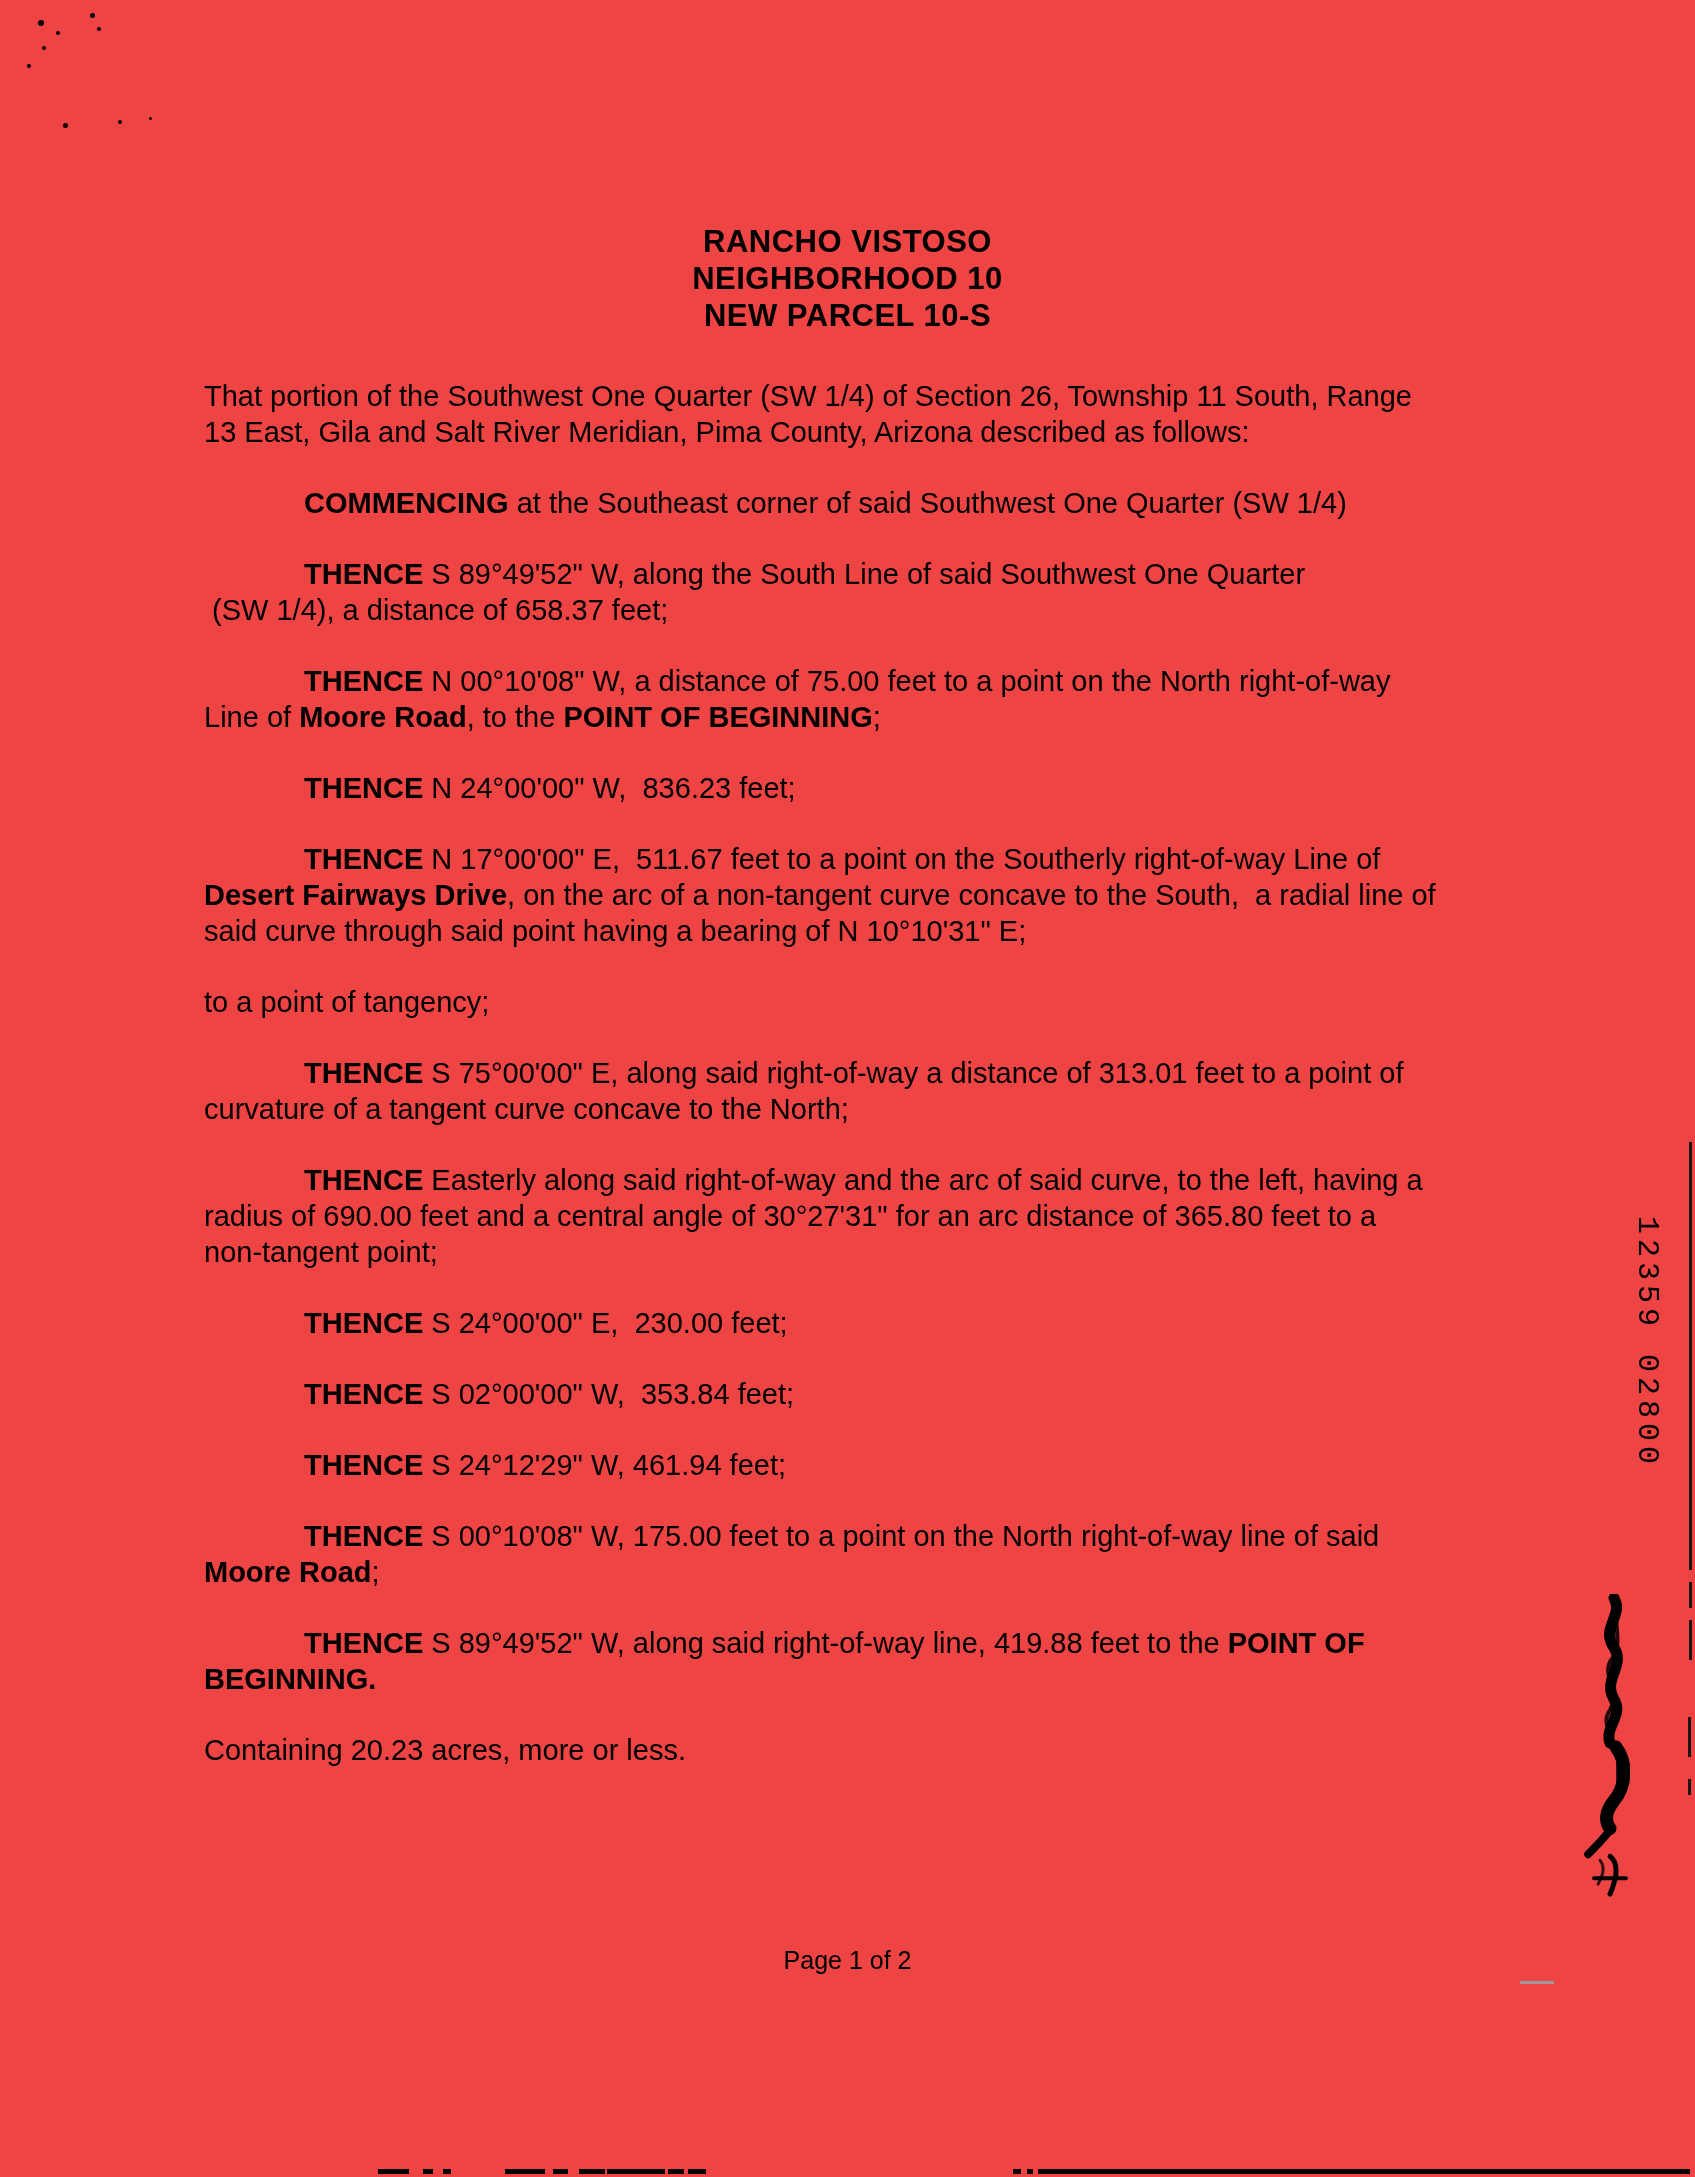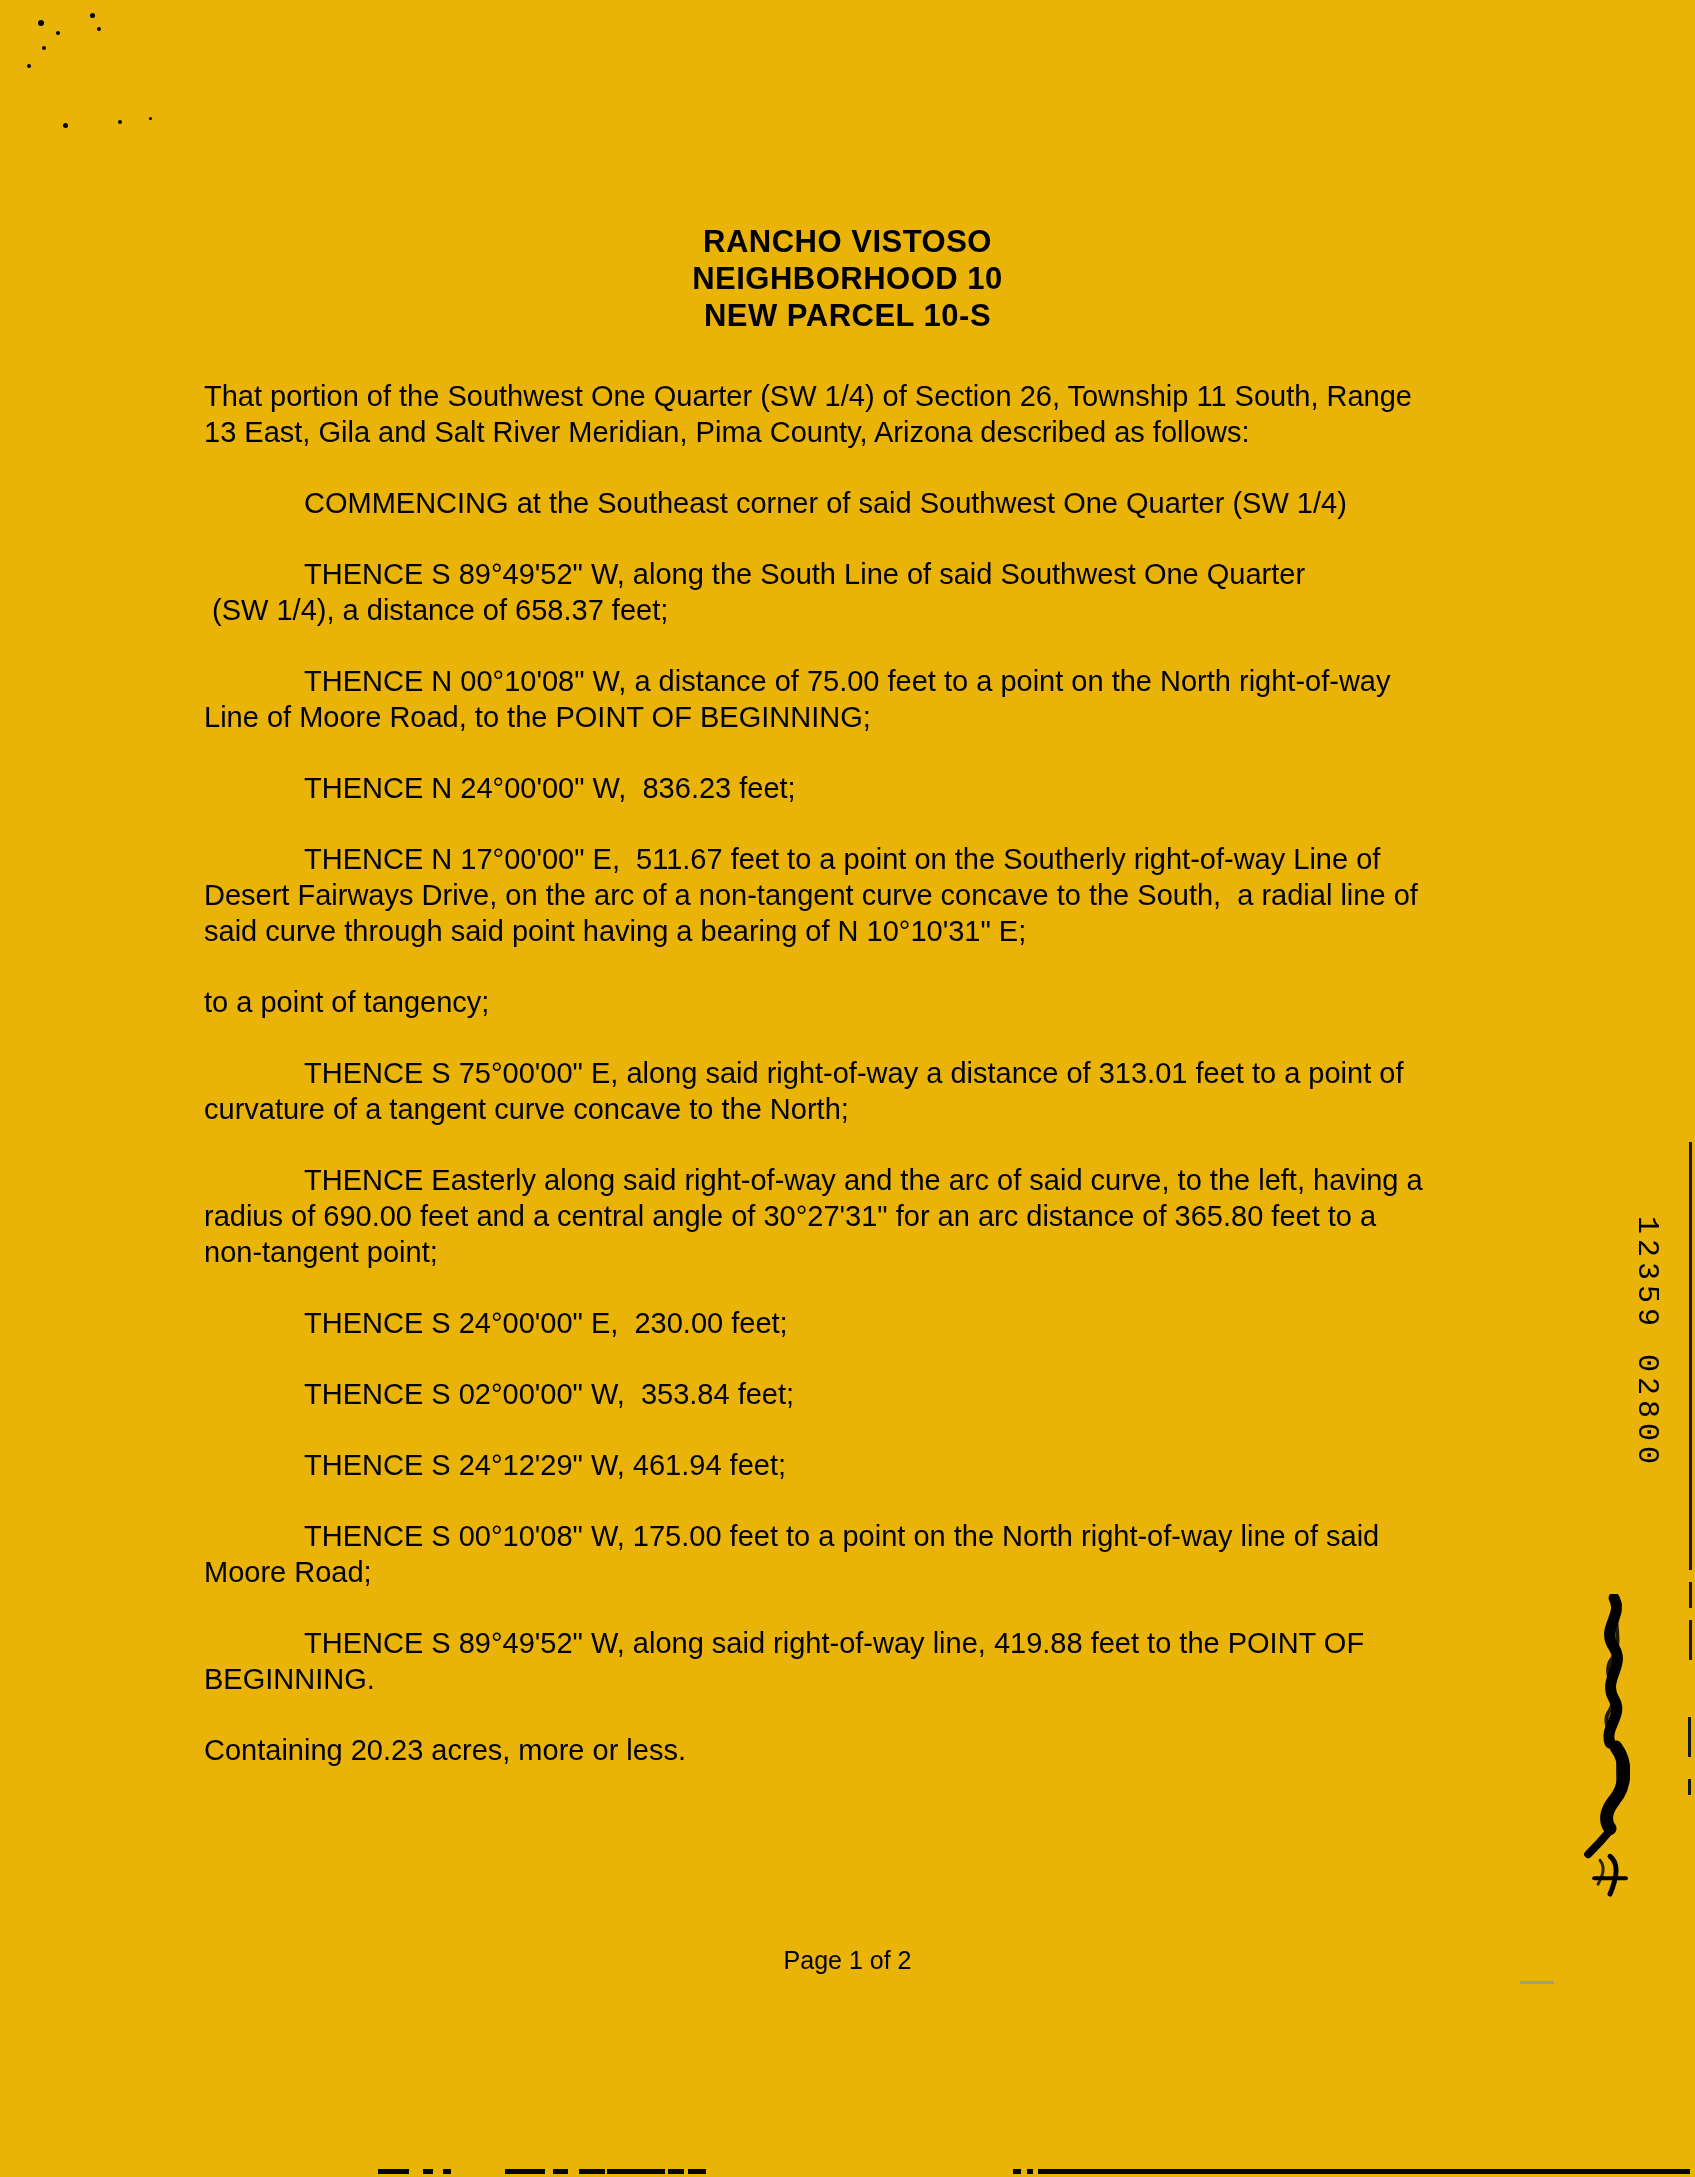--- a/index.html
+++ b/index.html
@@ -1,37 +1,37 @@
 <!DOCTYPE html>
 <html><head>
 <meta charset="utf-8">
 <style>
   html,body{margin:0;padding:0;background:#e8e8e8;}
   .page{
     position:relative;
     width:1695px;height:2177px;
-    background:#eab308;
+    background:#ef4444;
     overflow:hidden;
     font-family:"Liberation Sans", sans-serif;
     color:#000;
   }
   .title{
     position:absolute;left:0;right:0;top:223px;
     text-align:center;
     font-size:31px;font-weight:bold;line-height:37px;
     letter-spacing:0.5px;
   }
   .doc-body{
     position:absolute;left:204px;top:378px;width:1353px;
     font-size:29px;line-height:36px;
   }
   .para{margin:0 0 35px 0;}
   .line{white-space:pre;}
   .line.indent{padding-left:100px;}
-  .b{font-weight:normal;}
+  .b{font-weight:bold;}
   .footer{
     position:absolute;left:0;right:0;top:1946px;
     text-align:center;font-size:25px;
   }
   .stamp-vertical{
     position:absolute;left:1664px;top:1216px;
     transform:rotate(90deg);transform-origin:top left;
     font-family:"Liberation Mono", monospace;
     font-size:30px;letter-spacing:5px;white-space:pre;
     color:#000;

